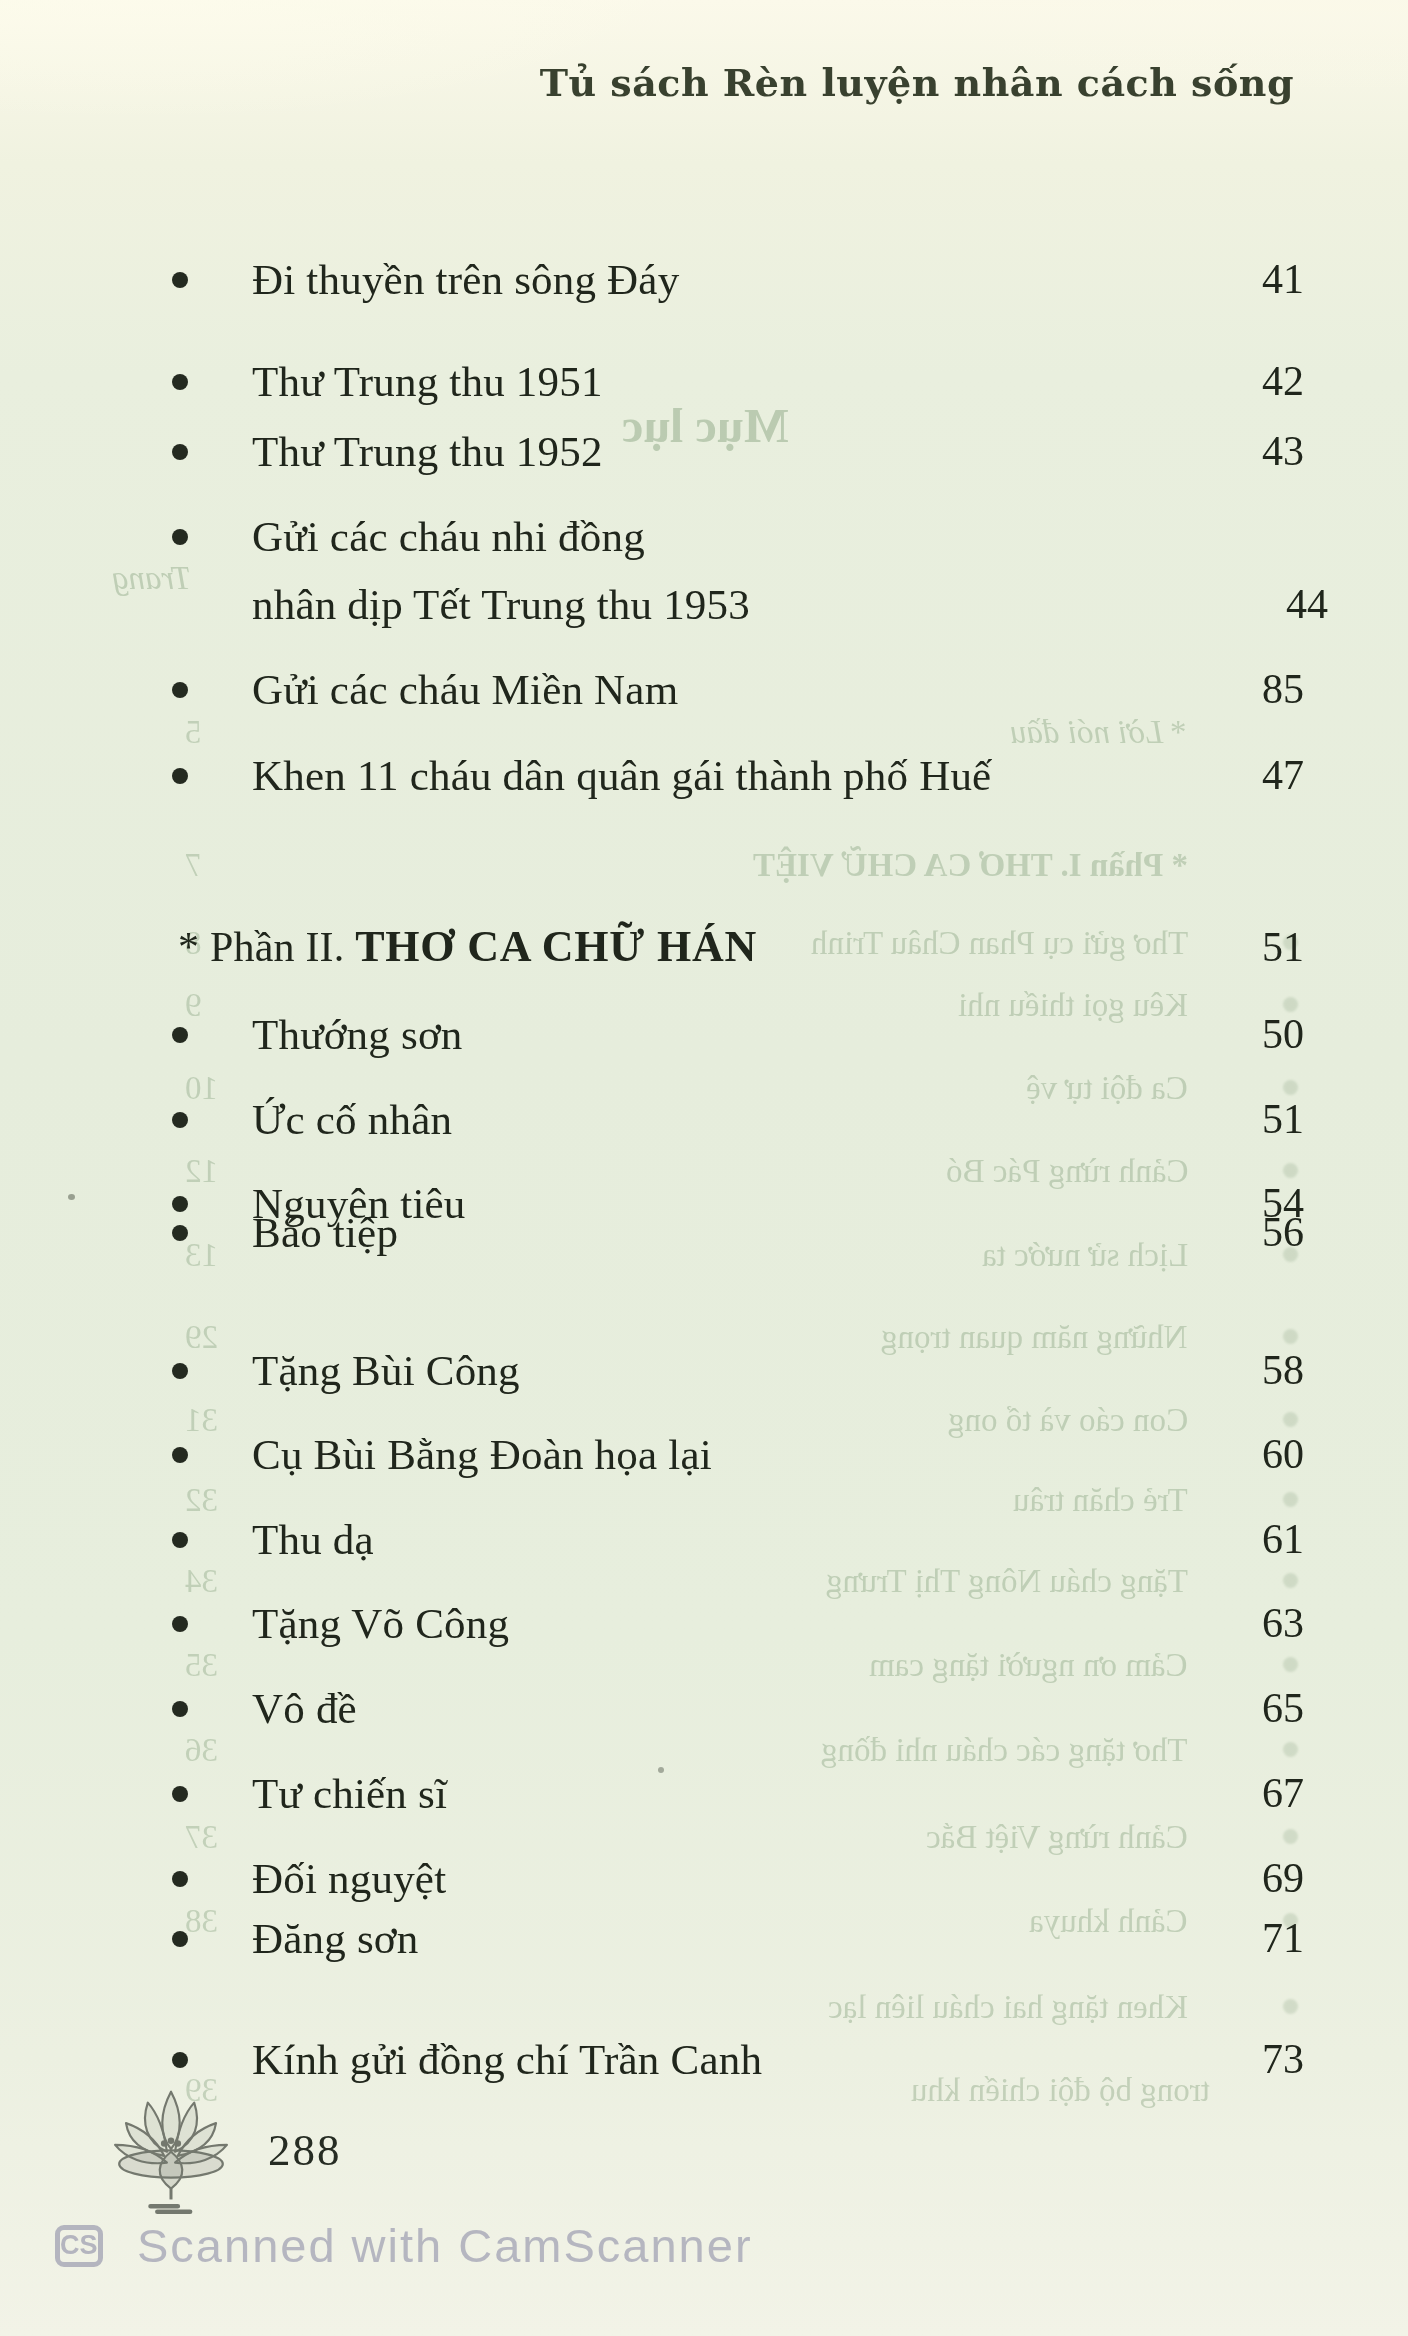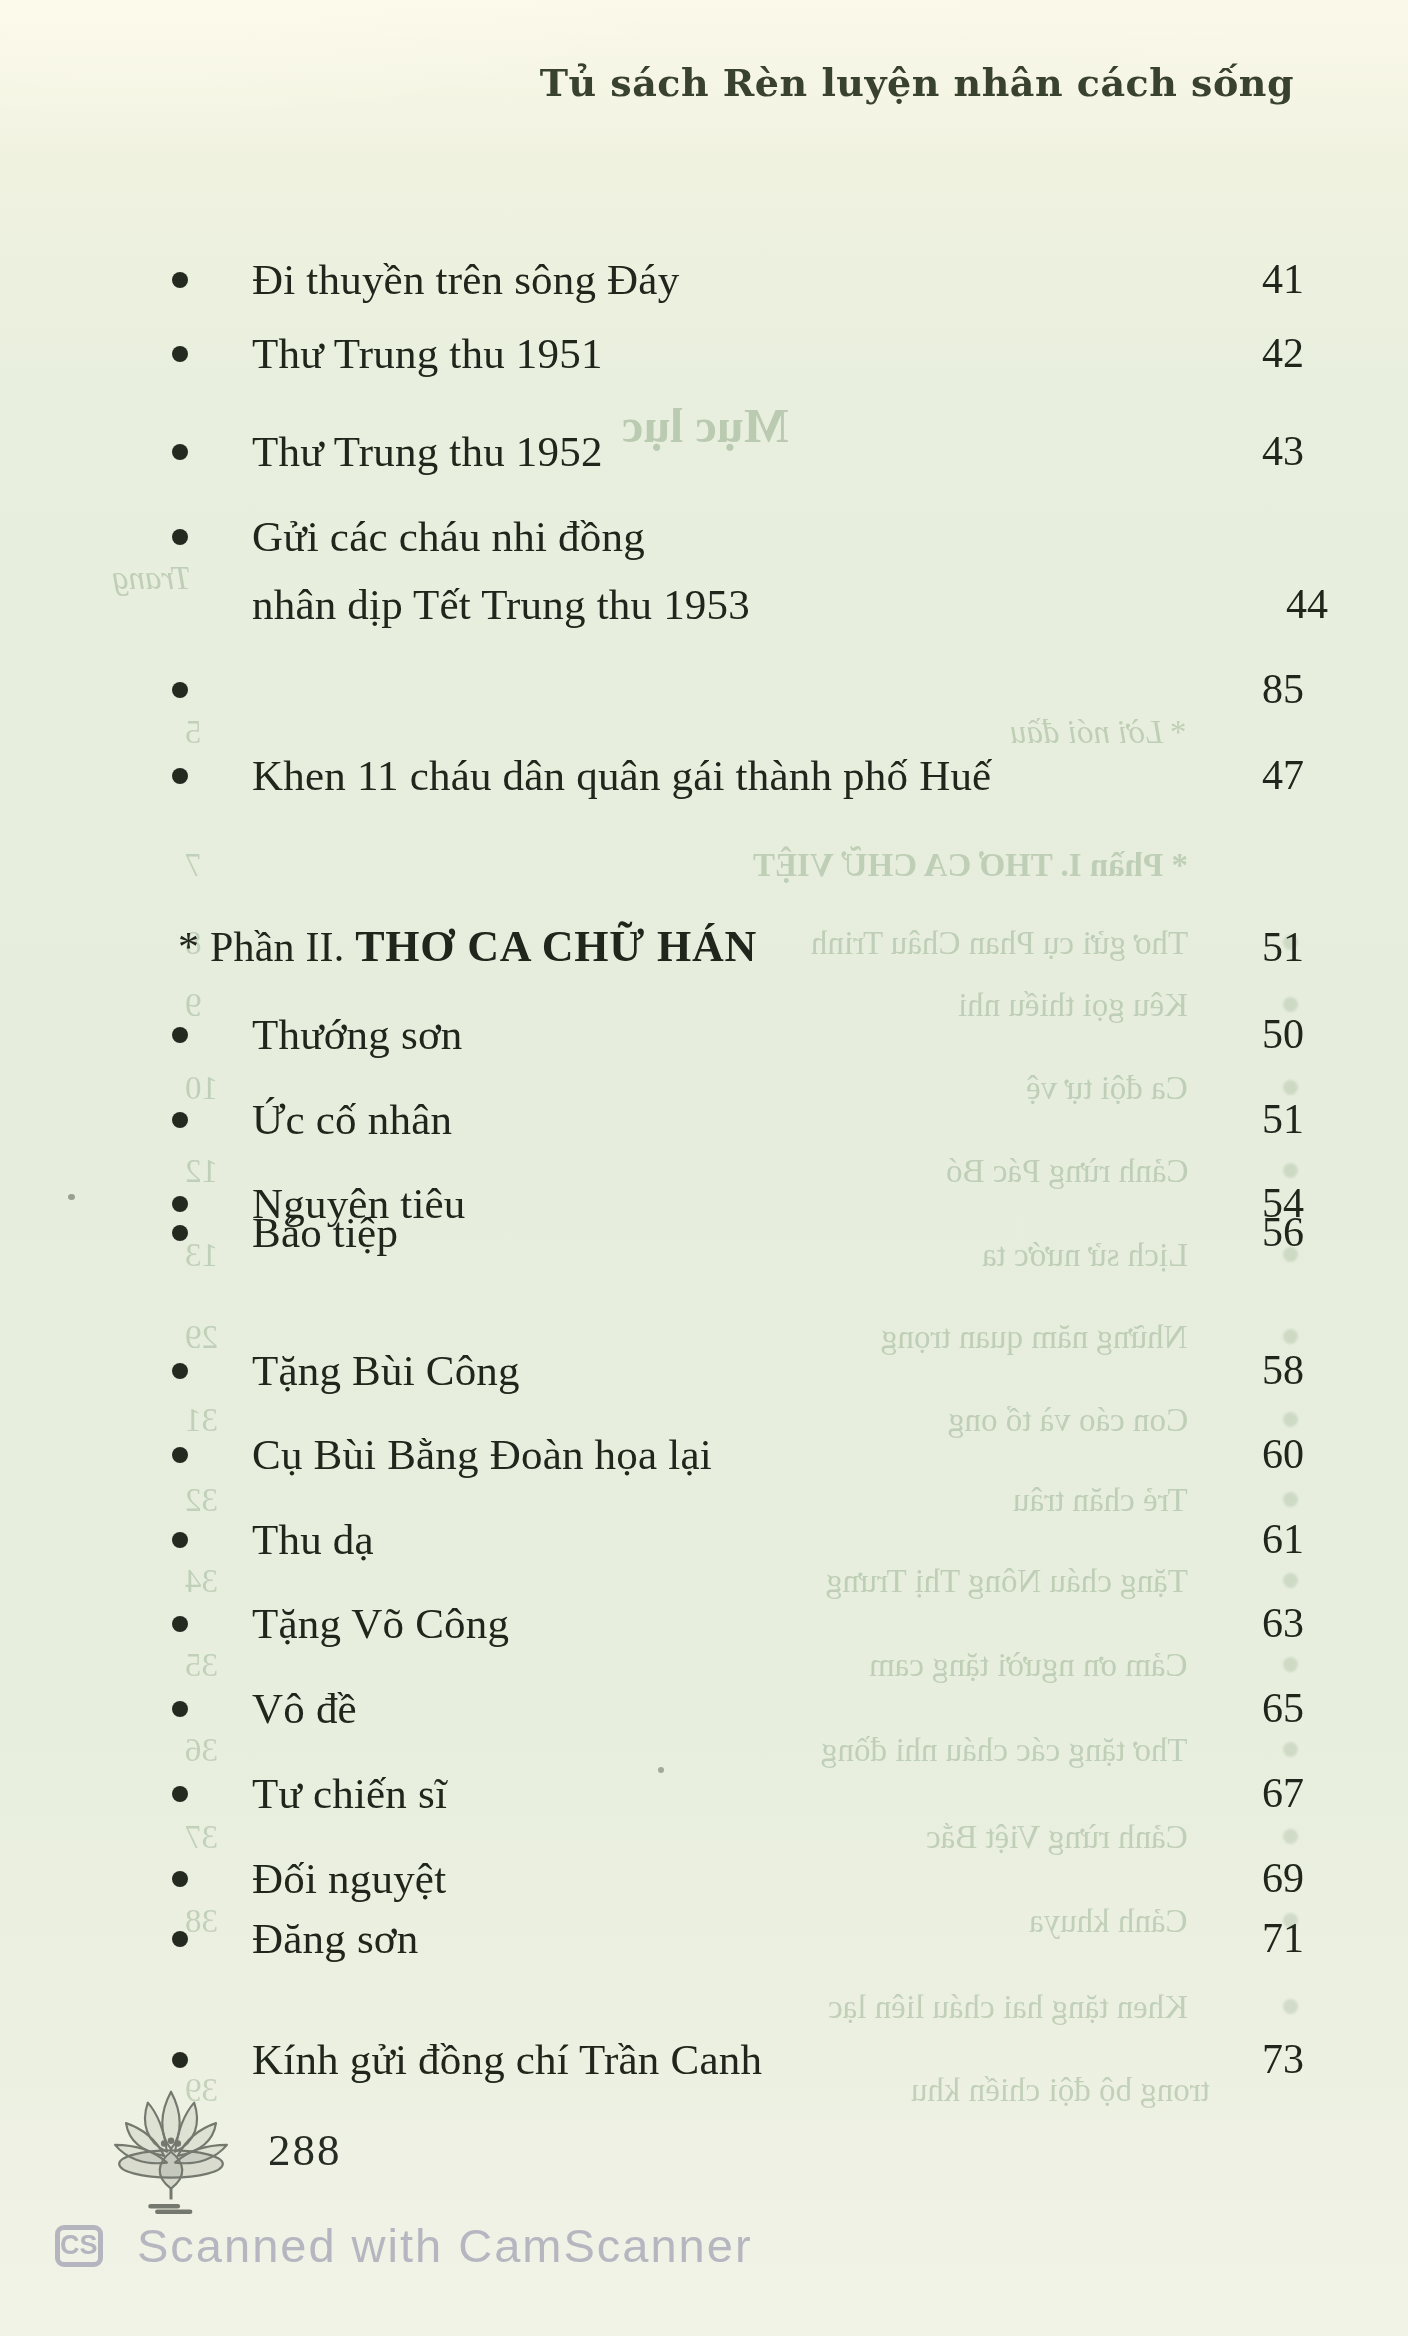--- a/index.html
+++ b/index.html
@@ -193,21 +193,21 @@
   </div>
 
   <div class="running-head">Tủ sách Rèn luyện nhân cách sống</div>
 
   <div id="toc-rows">
       <div class="toc-row" style="top: 237px;">
     <span class="bullet"></span>
     <span class="title">Đi thuyền trên sông Đáy</span>
     <span class="pagenum">41</span>
   </div>
-      <div class="toc-row" style="top: 311px;">
+      <div class="toc-row" style="top: 339px;">
     <span class="bullet"></span>
     <span class="title">Thư Trung thu 1951</span>
     <span class="pagenum">42</span>
   </div>
       <div class="toc-row" style="top: 409px;">
     <span class="bullet"></span>
     <span class="title">Thư Trung thu 1952</span>
     <span class="pagenum">43</span>
   </div>
       <div class="toc-row" style="top: 494px;">
@@ -215,20 +215,21 @@
     <span class="title">Gửi các cháu nhi đồng</span>
 
   </div>
       <div class="toc-row" style="top: 562px; padding-left: 24px;">
 
     <span class="title">nhân dịp Tết Trung thu 1953</span>
     <span class="pagenum">44</span>
   </div>
       <div class="toc-row" style="top: 647px;">
     <span class="bullet"></span>
+    <span class="title">Gửi các cháu Miền Nam</span>
     <span class="pagenum">85</span>
   </div>
       <div class="toc-row" style="top: 733px;">
     <span class="bullet"></span>
     <span class="title">Khen 11 cháu dân quân gái thành phố Huế</span>
     <span class="pagenum">47</span>
   </div>
       <div class="toc-row toc-section" style="top: 905px;">
 
     <span class="title"><span>* Phần II. </span><span class="sec-bold">THƠ CA CHỮ HÁN</span></span>

